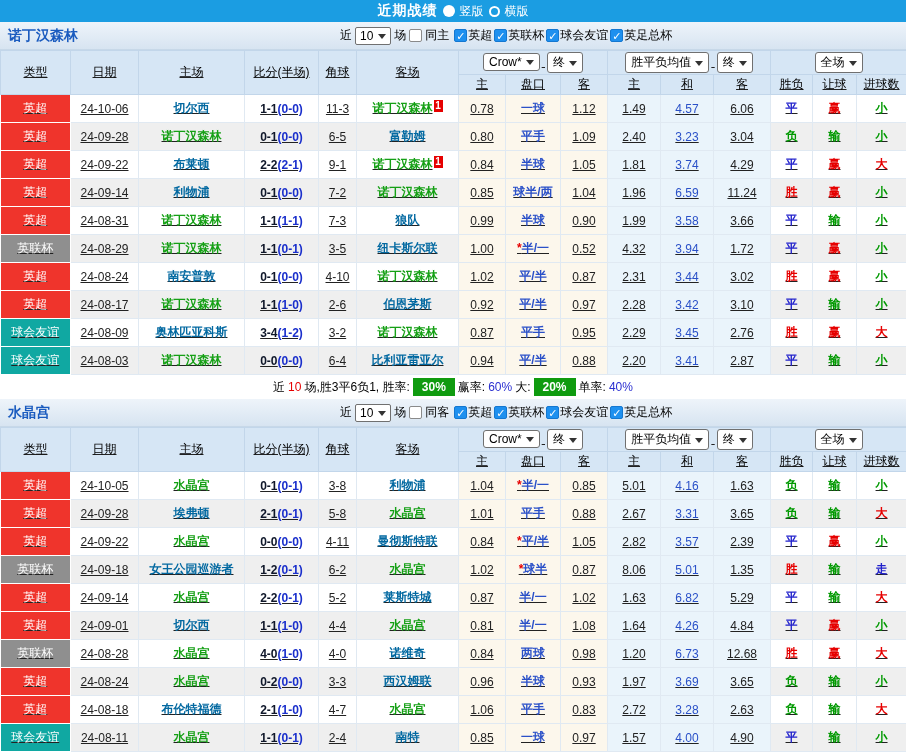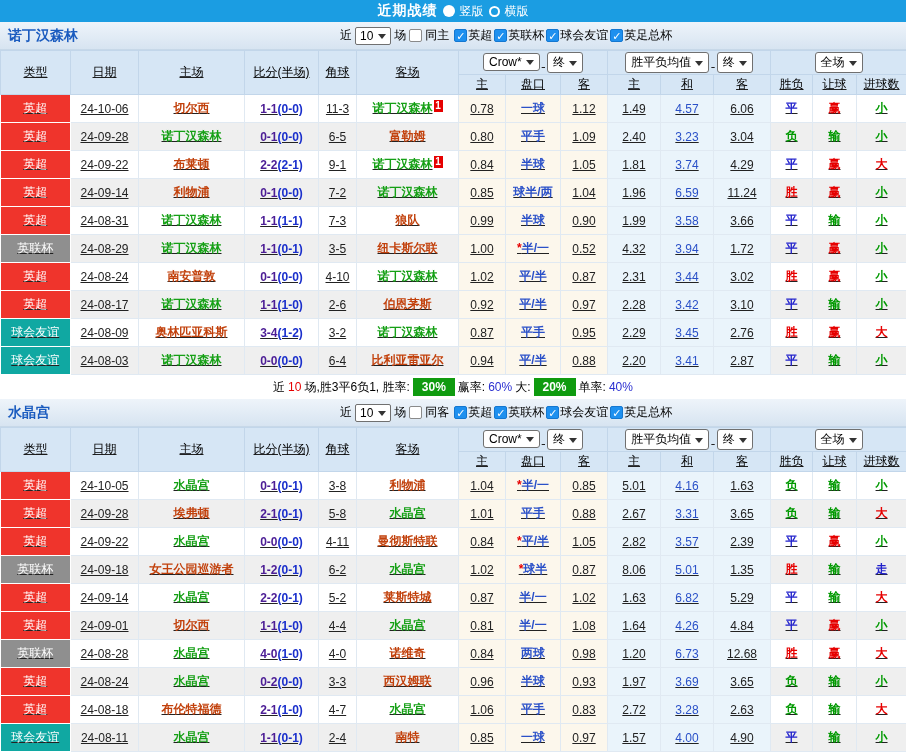--- a/index.html
+++ b/index.html
@@ -58,24 +58,24 @@
   }
   tbody td {
     height: 28px; text-align: center; background: #fff;
     border-right: 1px solid #e0e9f2; border-bottom: 1px solid #e0e9f2;
     overflow: hidden; white-space: nowrap;
   }
   tr.even td { background: #efefef; }
   td.cream { background: #fcf7ec !important; }
   td.lblue { background: #eaf4fb !important; }
   td.type  { color: #fff; border-bottom: 1px solid #fff; border-right: 1px solid #fff; }
-  td.team  { font-weight: bold; color: #c2410c; }
+  td.team  { font-weight: bold; color: #0369a1; }
   td.team.focus { color: #15a015; }
   td.score { font-weight: bold; }
-  .ft { color: #4c1d95; }
+  .ft { color: #0f172a; }
   .ht { color: #1a2fcc; }
   td.hcp { color: #2a50c8; font-weight: bold; }
   .star { color: #e60000; }
   td.mid { color: #2a50c8; }
   td.rescell { font-weight: bold; }
   .numbadge {
     display: inline-block; background: #e60000; color: #fff; font-size: 10px;
     line-height: 12px; min-width: 9px; padding: 0 1px; margin-left: 1px; vertical-align: top; font-weight: bold;
   }
 

